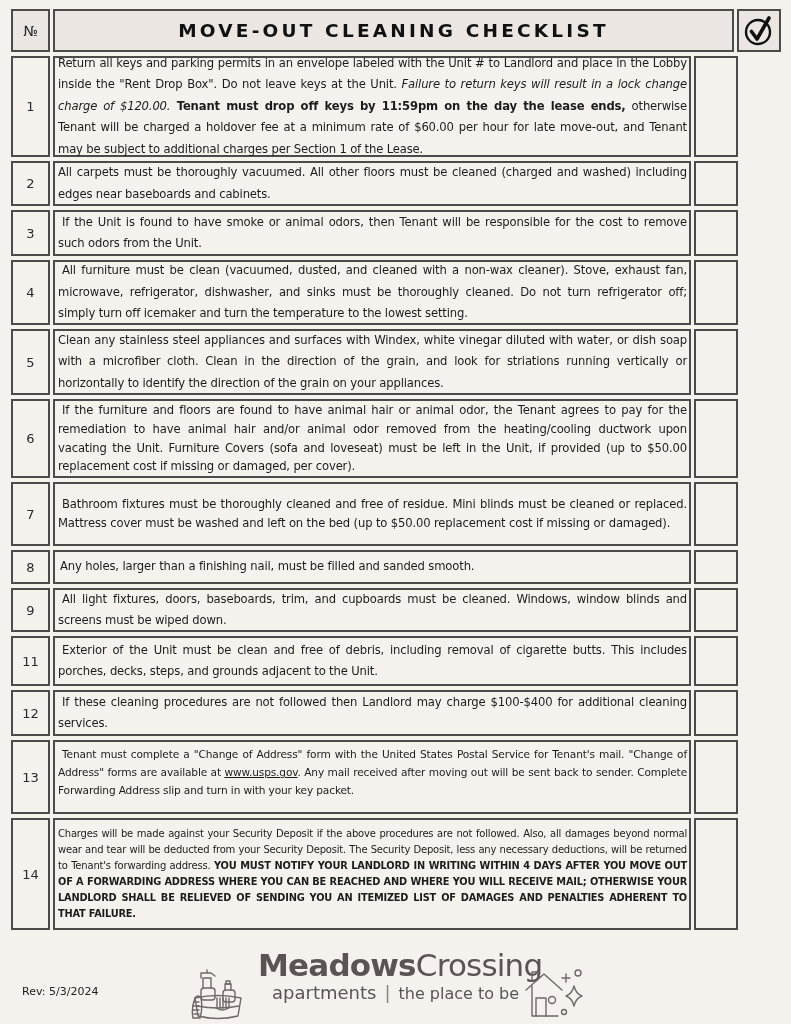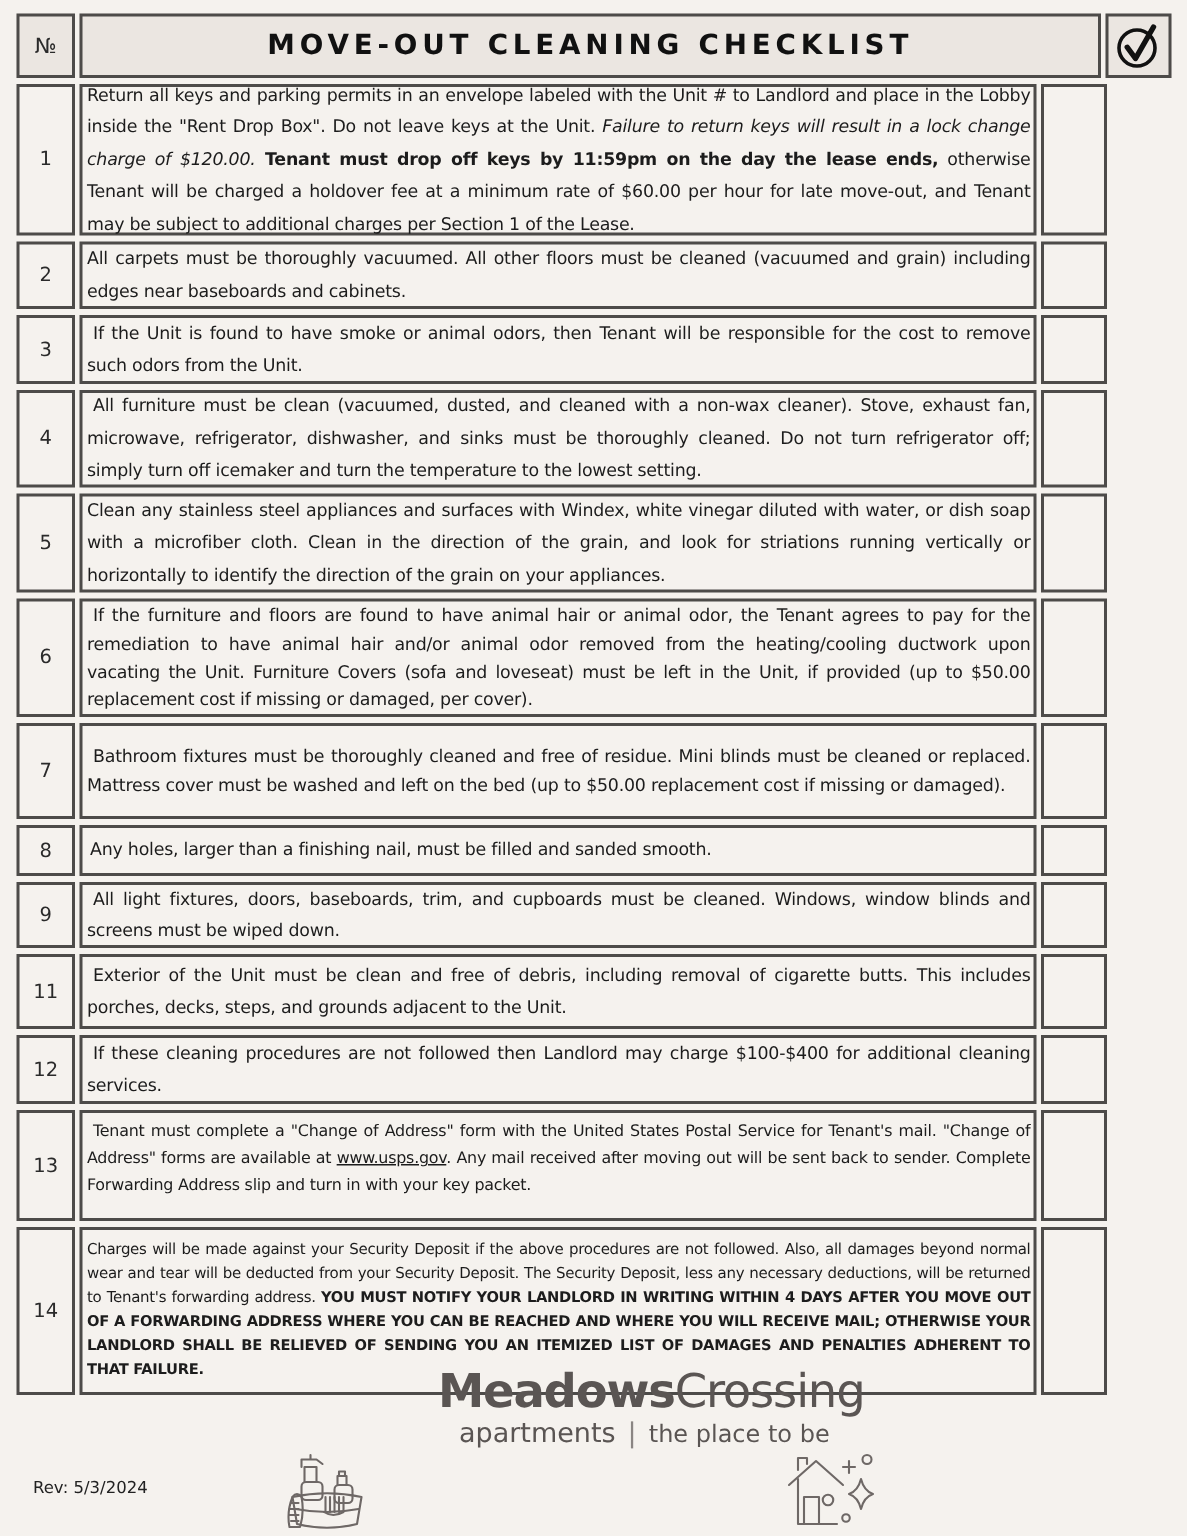--- a/index.html
+++ b/index.html
@@ -28,21 +28,21 @@
     font-family:"DejaVu Sans", sans-serif; font-weight:bold; font-size:18.5px; letter-spacing:3.2px; color:#111;
   }
   .chk-h { width:44px; display:flex; align-items:center; justify-content:center; }
   .small { font-size:10.6px; line-height:18px; }
   .tiny { font-size:10px; line-height:16px; letter-spacing:-0.2px; }
   .tiny b { font-size:9.8px; }
   i { font-style:italic; }
   .link { text-decoration:underline; }
   .footer-rev { position:absolute; left:22px; top:985px; font-size:11px; color:#222; }
   .logo-icon { position:absolute; left:189px; top:968px; }
-  .logo-text { position:absolute; left:258px; top:912px; color:#5a5553;margin-left:34px; }
+  .logo-text { position:absolute; left:258px; top:949px; color:#5a5553; }
   .brand { font-size:31px; line-height:32px; letter-spacing:-0.8px; white-space:nowrap; }
   .brand b { font-weight:bold; }
   .brand span.light { font-weight:normal; }
   .sub { position:absolute; left:14px; top:33px; font-size:18px; white-space:nowrap; color:#5a5553; }
   .sub .sep { margin:0 8px; color:#8a8583; }
   .sub .tag { font-size:16px; }
   .house-icon { position:absolute; left:522px; top:968px; }
 </style>
 </head>
 <body>
@@ -66,21 +66,21 @@
         <span>
       <span style="display:inline">Return all keys and parking permits in an envelope labeled with the Unit # to Landlord and place in the Lobby inside the "Rent Drop Box". Do not leave keys at the Unit. </span><i>Failure to return keys will result in a lock change charge of $120.00.</i><b> Tenant must drop off keys by 11:59pm on the day the lease ends,</b><span style="display:inline"> otherwise Tenant will be charged a holdover fee at a minimum rate of $60.00 per hour for late move-out, and Tenant may be subject to additional charges per Section 1 of the Lease.</span>
     </span>
       </div>
     <div class="cell chk"></div>
   </div>
 
   <div class="row" style="height:45px;">
     <div class="cell num">2</div>
     <div class="cell txt">
-        <span>All carpets must be thoroughly vacuumed. All other floors must be cleaned (vacuumed and grain) including edges near baseboards and cabinets.</span>
+        <span>All carpets must be thoroughly vacuumed. All other floors must be cleaned (charged and washed) including edges near baseboards and cabinets.</span>
       </div>
     <div class="cell chk"></div>
   </div>
 
   <div class="row" style="height:46px;">
     <div class="cell num">3</div>
     <div class="cell txt">
         <span style="text-indent:4px">If the Unit is found to have smoke or animal odors, then Tenant will be responsible for the cost to remove such odors from the Unit.</span>
       </div>
     <div class="cell chk"></div>

